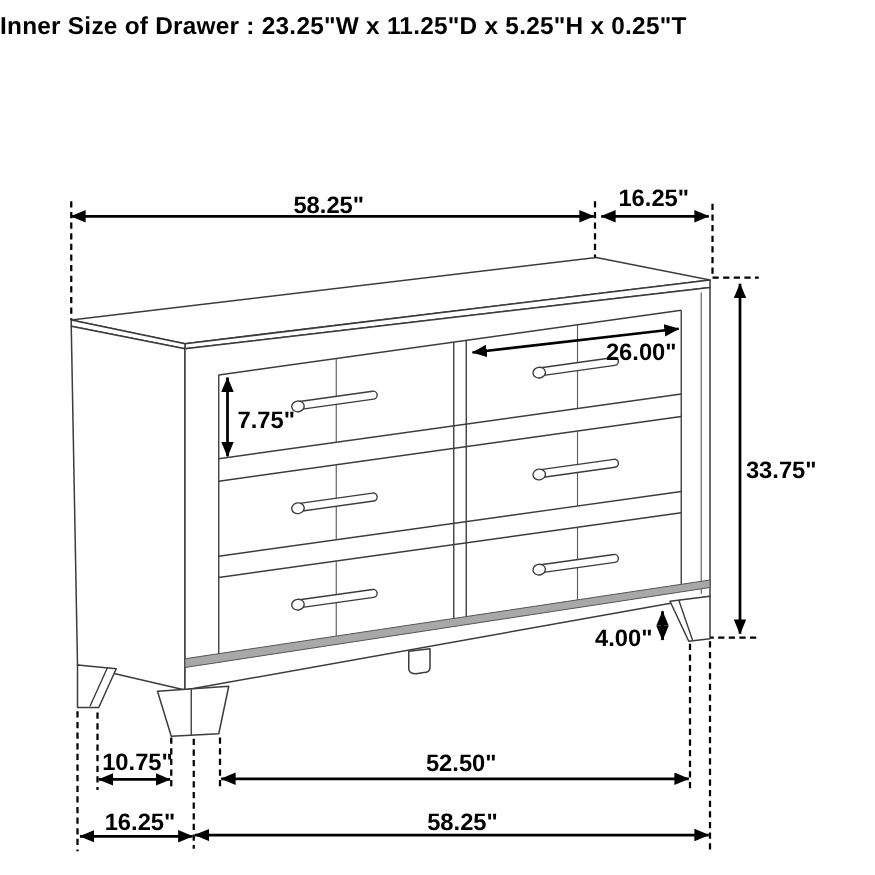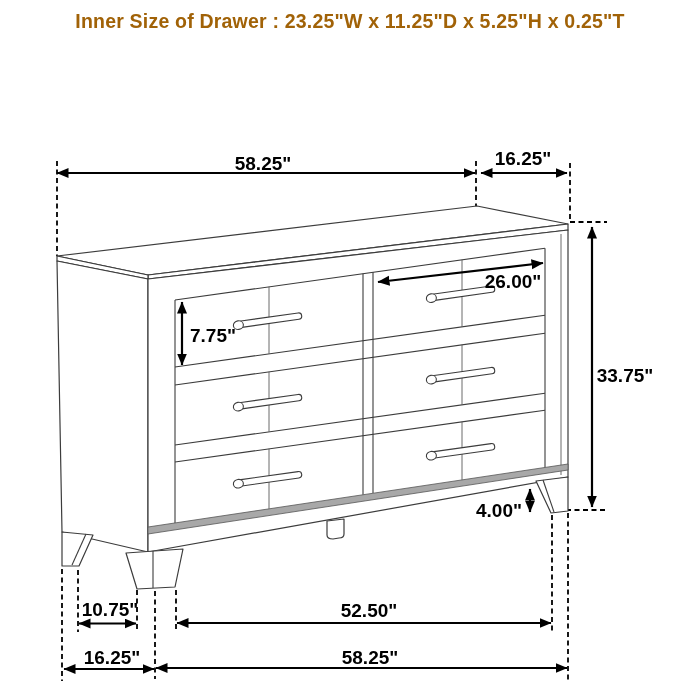--- a/index.html
+++ b/index.html
@@ -5,22 +5,22 @@
   html, body {
     margin: 0; padding: 0;
     width: 700px; height: 700px;
     background: #ffffff;
     font-family: "Liberation Sans", "DejaVu Sans", sans-serif;
     overflow: hidden;
   }
   .stage { position: relative; width: 700px; height: 700px; }
   .title {
     position: absolute; top: 10px; left: 0; width: 700px;
-    text-align: center;
-    font-size: 19.5px; font-weight: bold; color: #a16207;
+    text-align: left;
+    font-size: 19.5px; font-weight: bold; color: #000000;
     letter-spacing: 0.2px;
     white-space: nowrap;
   }
   svg.diagram { position: absolute; top: 0; left: 0; }
   .dim-label {
     font-size: 19px; font-weight: bold; fill: #000;
     text-anchor: middle;
   }
   .outline { stroke: #3c3c3c; stroke-width: 1.2; fill: #ffffff; stroke-linejoin: round; }
   .iline   { stroke: #3c3c3c; stroke-width: 1.1; fill: none; }

